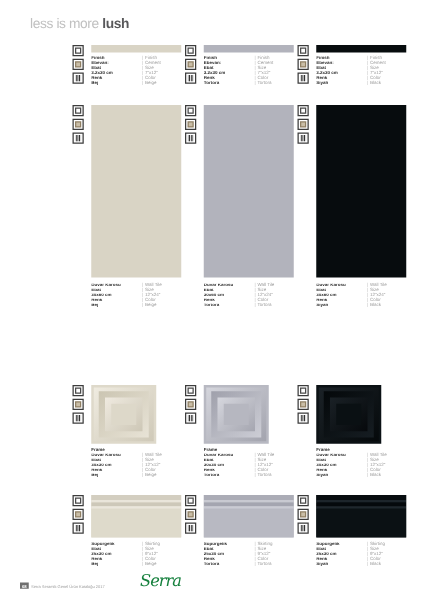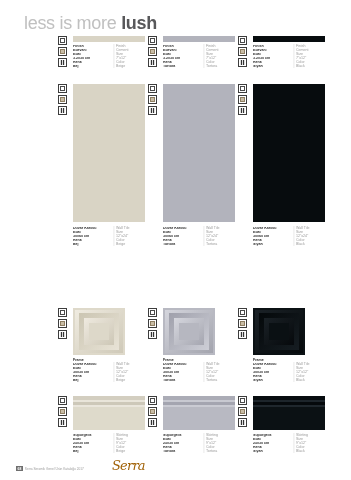--- a/index.html
+++ b/index.html
@@ -8,21 +8,21 @@
     background:#ffffff;
     font-family:"Liberation Sans", sans-serif;
     overflow:hidden;
     position:relative;
   }
   .page{position:relative;width:351px;height:480px;}
 
   
   .header{
     position:absolute;left:24px;top:13px;
-    font-size:18px;letter-spacing:-0.3px;
+    font-size:11px;letter-spacing:-0.3px;
     white-space:nowrap;
     text-align:right;
   }
   .header .light{color:#c0c0c0;font-weight:400;}
   .header .bold{color:#58585a;font-weight:700;}
 
   
   .block{position:absolute;}
 
   
@@ -103,21 +103,21 @@
     padding:0.5px 1.5px;line-height:4px;
   }
   .footer-text{
     font-size:3.2px;color:#9b9b9b;white-space:nowrap;
   }
   .logo{
     position:absolute;left:112px;top:458px;
     font-family:"DejaVu Serif", serif;
     font-style:italic;
     font-size:13px;
-    color:#a16207;
+    color:#15803d;
     letter-spacing:-0.8px;
   }
 </style>
 </head>
 <body>
 
 <div class="page">
 
   <div class="header">
     <span class="light">less is more</span>

